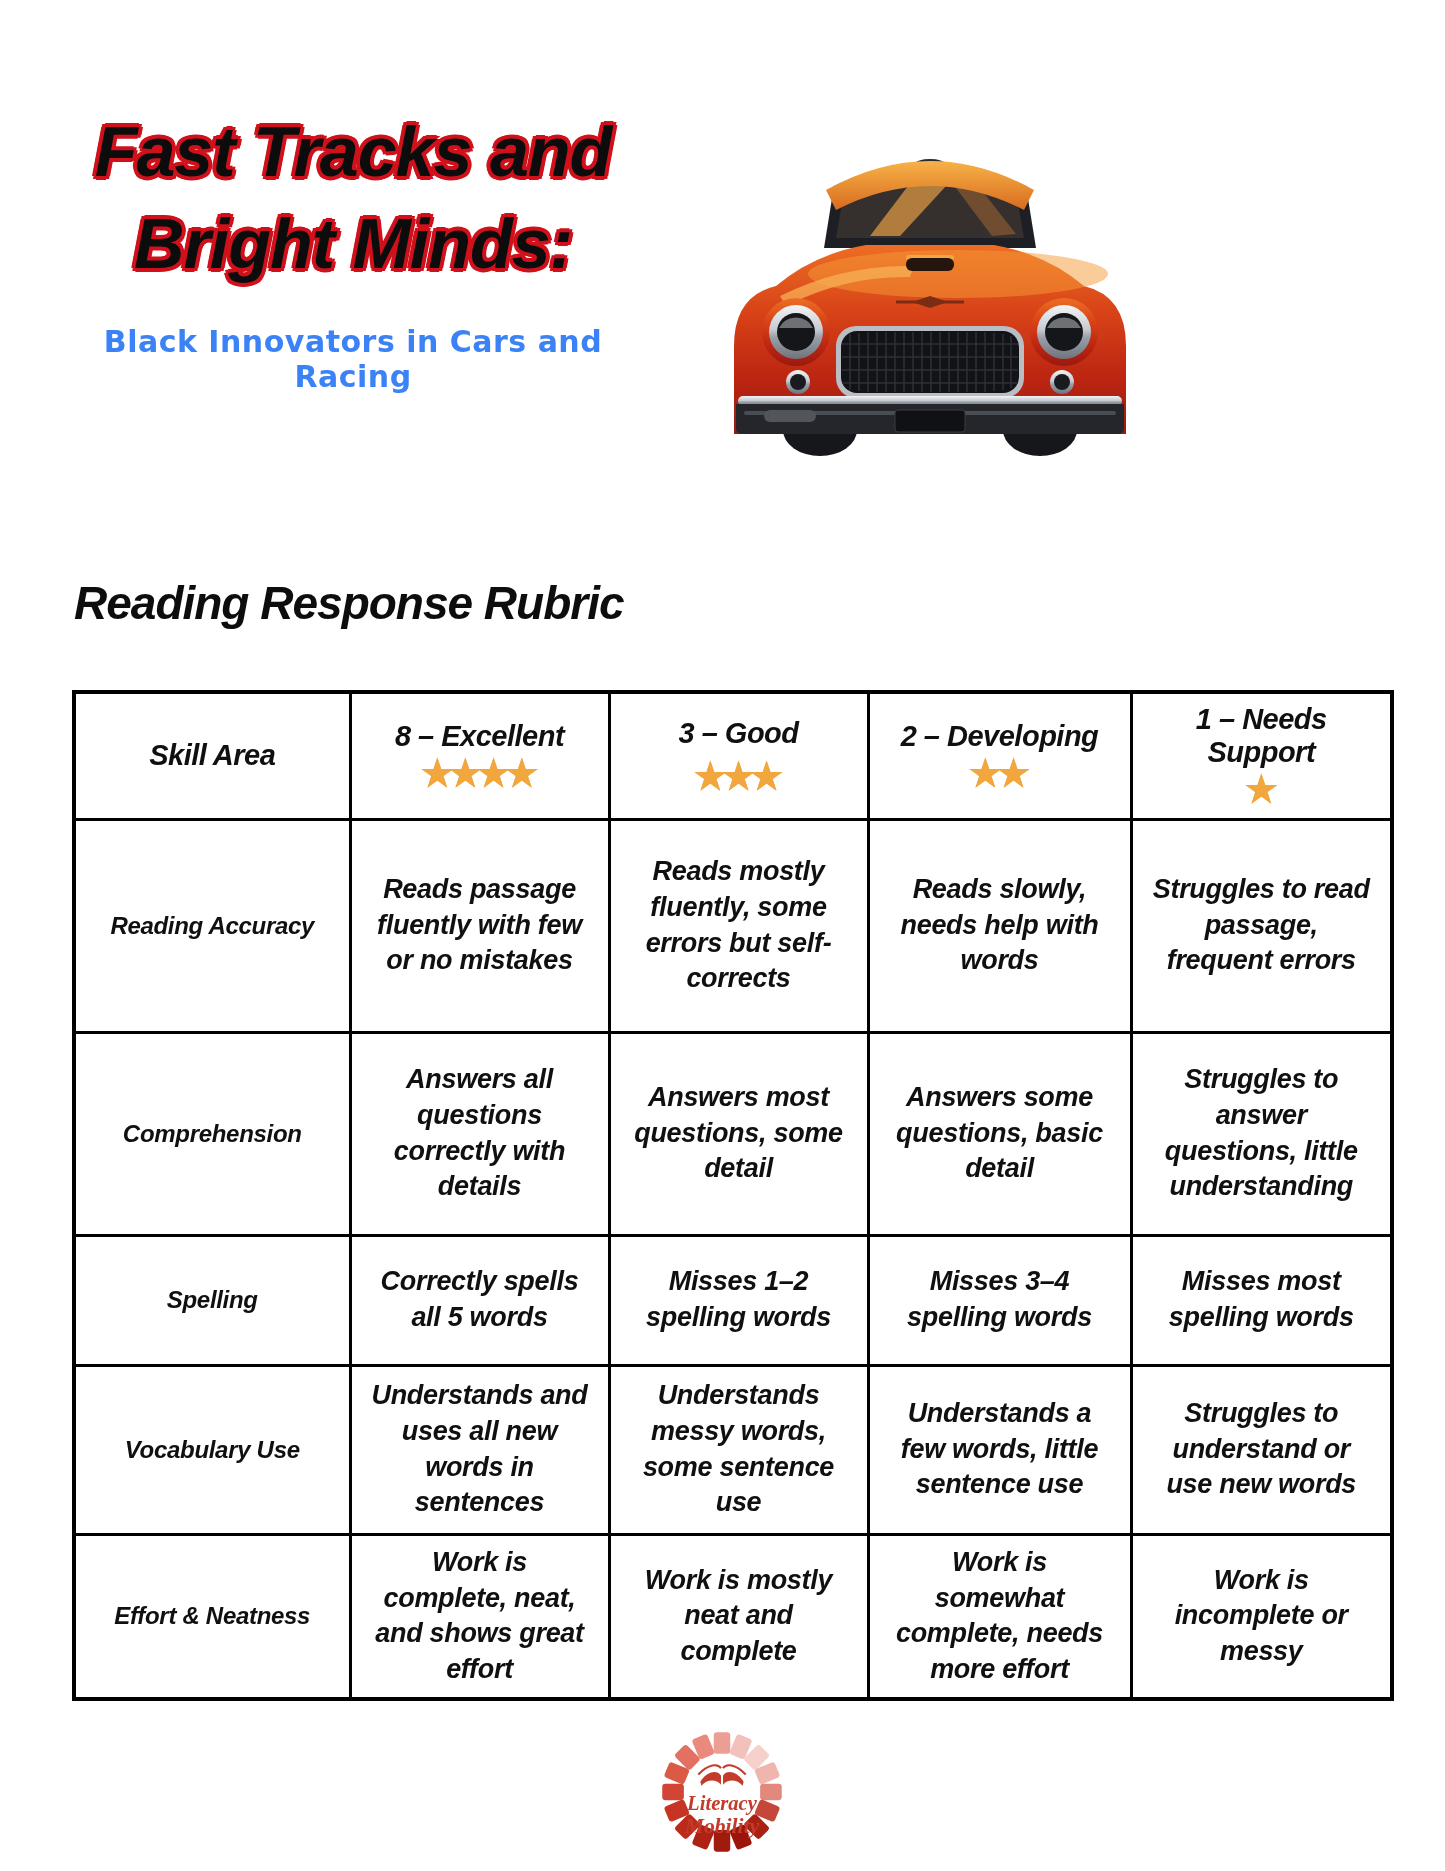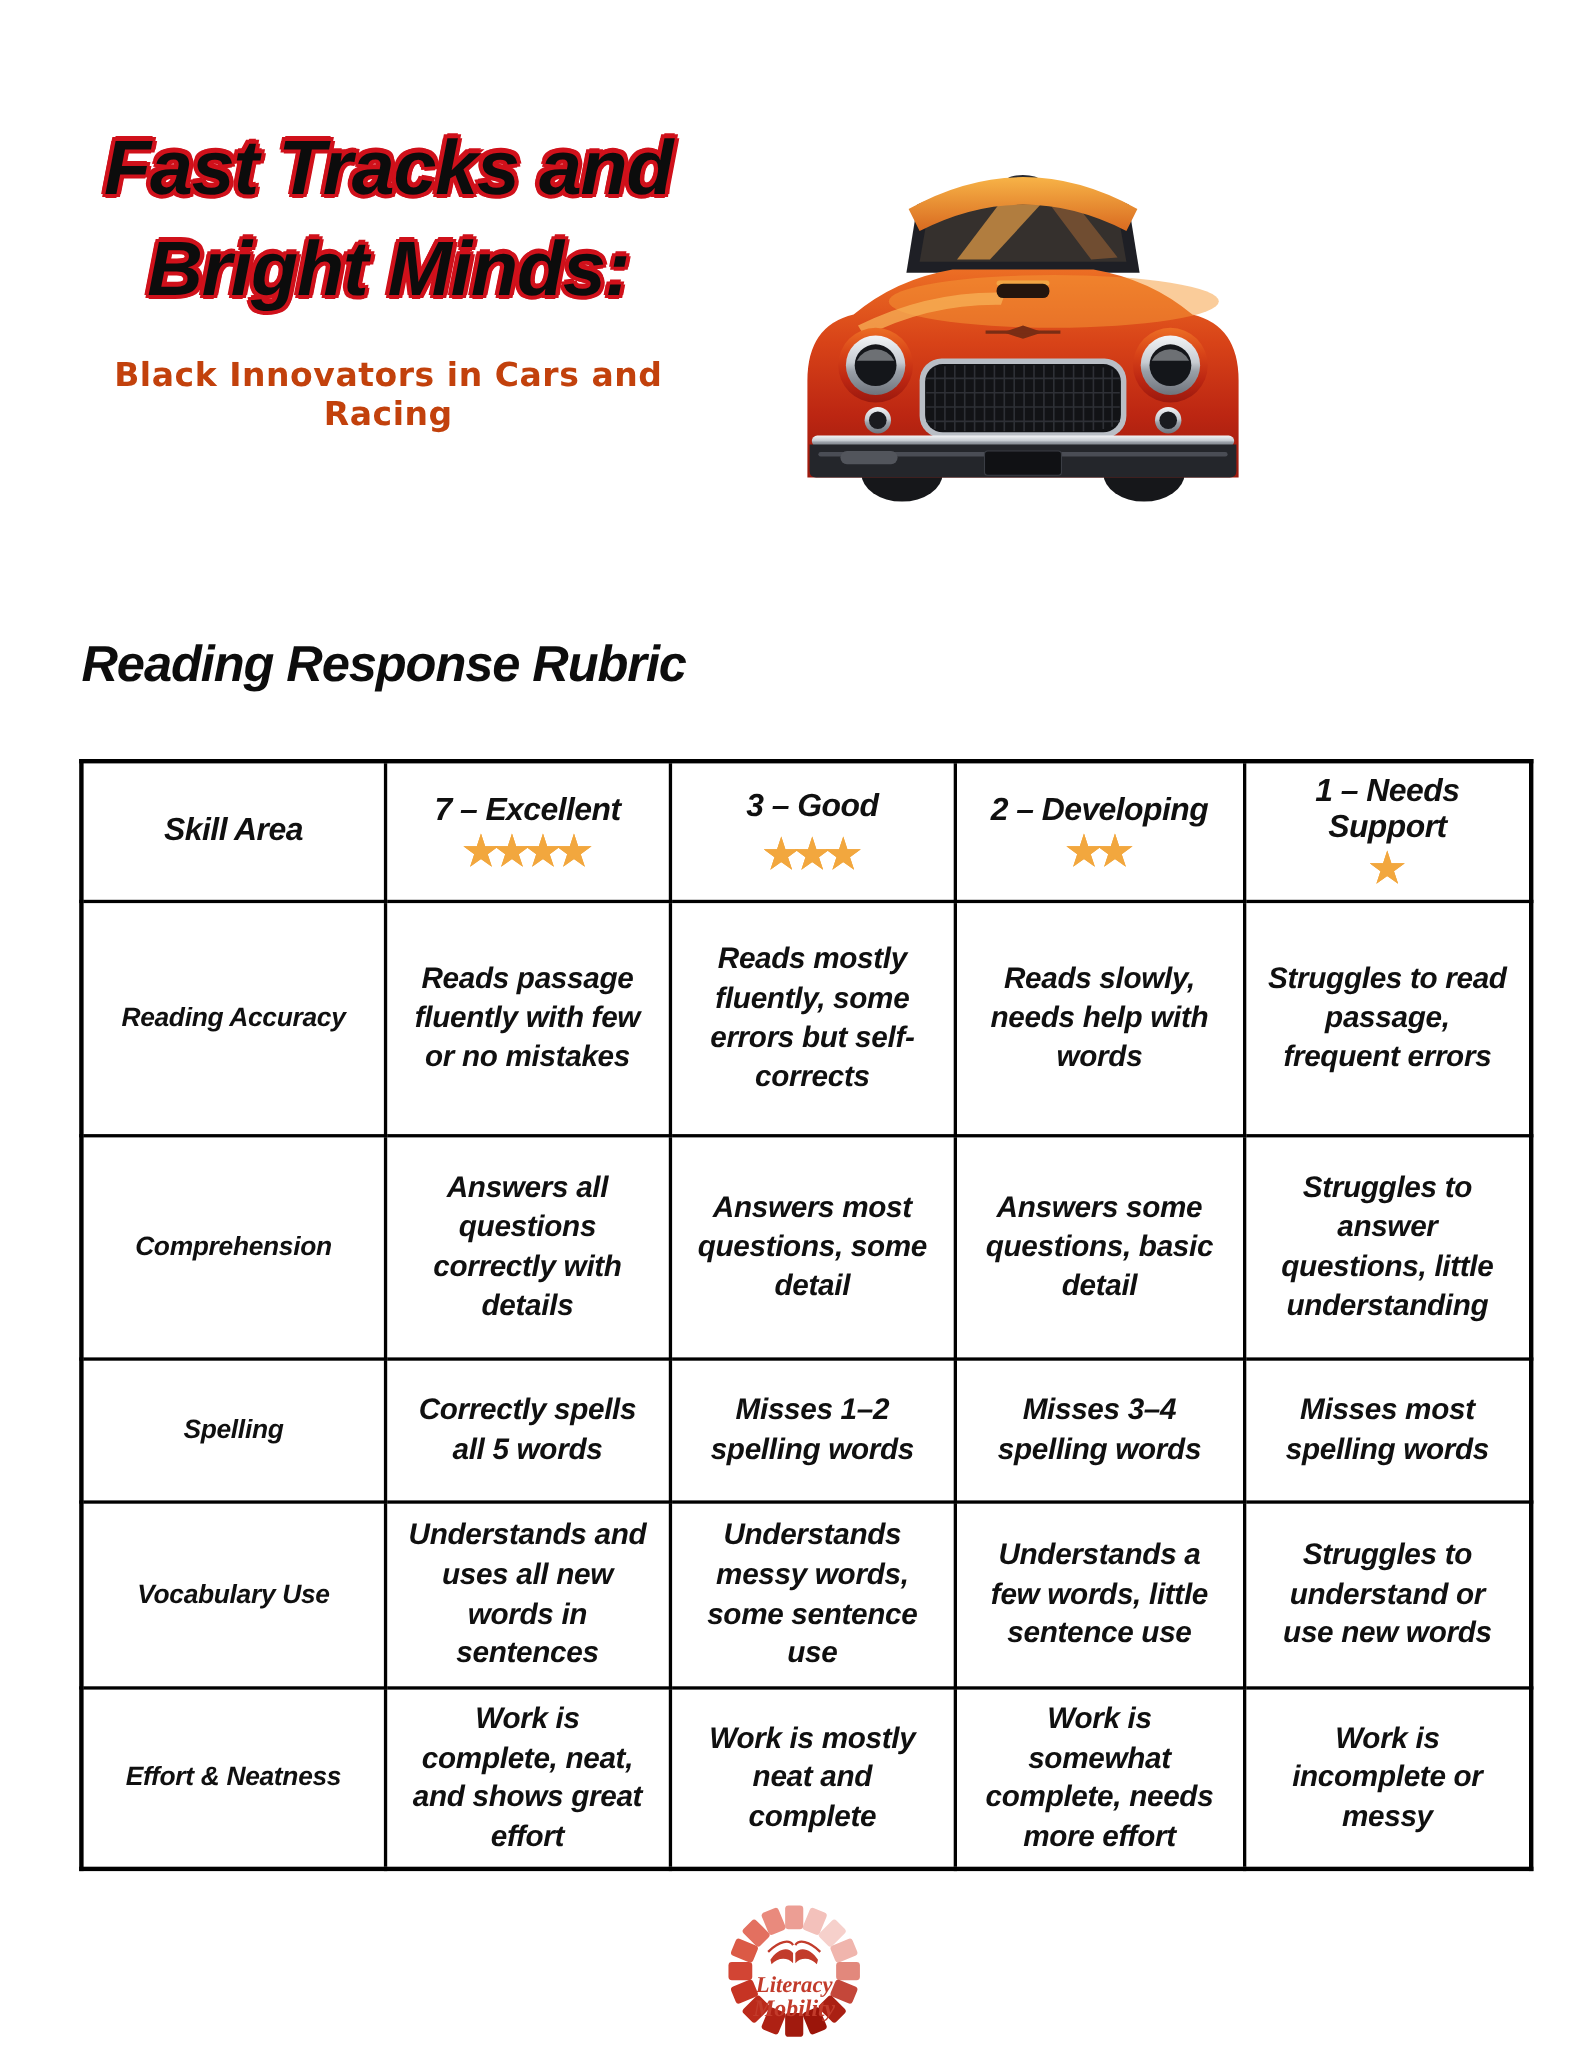--- a/index.html
+++ b/index.html
@@ -10,21 +10,21 @@
   }
 
   
   .title-block { position:absolute; left:88px; top:106px; width:530px; text-align:center; }
   .main-title { font-family:"Liberation Sans", sans-serif; font-weight:800; font-style:italic;
     font-size:70px; line-height:92px; color:#0c0c0c; letter-spacing:-1px;
     text-shadow:-3px -3px 0 #d0111b, 3px -3px 0 #d0111b, -3px 3px 0 #d0111b, 3px 3px 0 #d0111b,
                 -4px 0 0 #d0111b, 4px 0 0 #d0111b, 0 -4px 0 #d0111b, 0 4px 0 #d0111b; }
   .main-title .t-line { display:block; }
   .subtitle { margin-top:34px; font-family:"DejaVu Sans", sans-serif; font-weight:700;
-    font-size:30px; color:#c2410c; letter-spacing:0.5px; }
+    font-size:30px; color:#3b82f6; letter-spacing:0.5px; }
 
   
   .car-wrap { position:absolute; left:718px; top:124px; width:424px; height:334px; }
   .car-wrap svg { width:100%; height:100%; display:block; }
 
   
   .section-heading { position:absolute; left:74px; top:576px;
     font-family:"Liberation Sans", sans-serif; font-weight:800; font-style:italic;
     font-size:46px; color:#0d0d0d; letter-spacing:-1px; }
 
@@ -148,21 +148,21 @@
     </colgroup>
     <thead>
       <tr class="r-header">
         <th>
           <div class="hcell">
               <span class="hlabel">Skill Area</span>
             </div>
         </th>
         <th>
           <div class="hcell">
-            <span class="hlabel">7 – Excellent</span>
+            <span class="hlabel">8 – Excellent</span>
             <span class="stars">★★★★</span>
           </div>
         </th>
         <th>
           <div class="hcell inline">
             <span class="hlabel">3 – Good</span>
             <span class="stars">★★★</span>
           </div>
         </th>
         <th>

